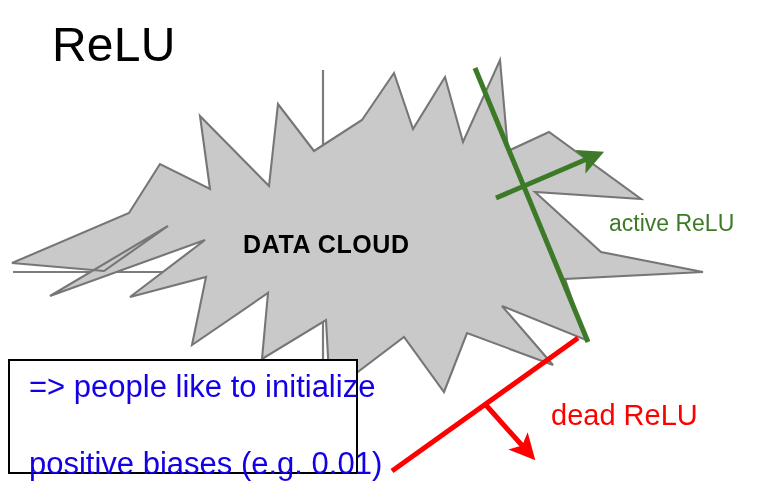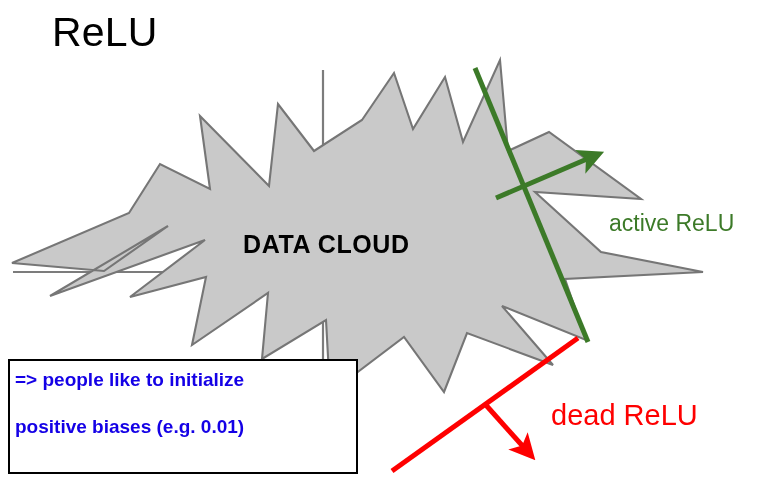--- a/index.html
+++ b/index.html
@@ -24,22 +24,22 @@
     width: 773px;
     height: 503px;
   }
   .txt {
     position: absolute;
     white-space: pre;
     line-height: 1.12;
   }
   #slide-title {
     left: 52px;
-    top: 10px;
-    font-size: 41px;
+    top: 18px;
+    font-size: 48px;
     color: #000000;
     letter-spacing: 0.2px;
     text-align: right;
   }
   #data-cloud-label {
     left: 243px;
     top: 230px;
     font-size: 25px;
     font-weight: bold;
     color: #000000;
@@ -62,26 +62,25 @@
     left: 8px;
     top: 359px;
     width: 350px;
     height: 115px;
     border: 2px solid #000000;
     background: #ffffff;
     box-sizing: border-box;
   }
   #note-text {
     position: absolute;
-    left: 5px;
+    left: 19px;
     top: 7px;
-    font-size: 19px;
+    font-size: 31px;
     color: #1400e6;
     line-height: 1.24;
-    font-weight: bold;
   }
 </style>
 </head>
 <body>
 
 <div id="slide">
 
   <svg id="figure-svg" viewBox="0 0 773 503">
     <defs>
       <marker id="green-arrowhead" markerWidth="5.2" markerHeight="5.2" refX="3.0" refY="2.6" orient="auto" markerUnits="strokeWidth">

